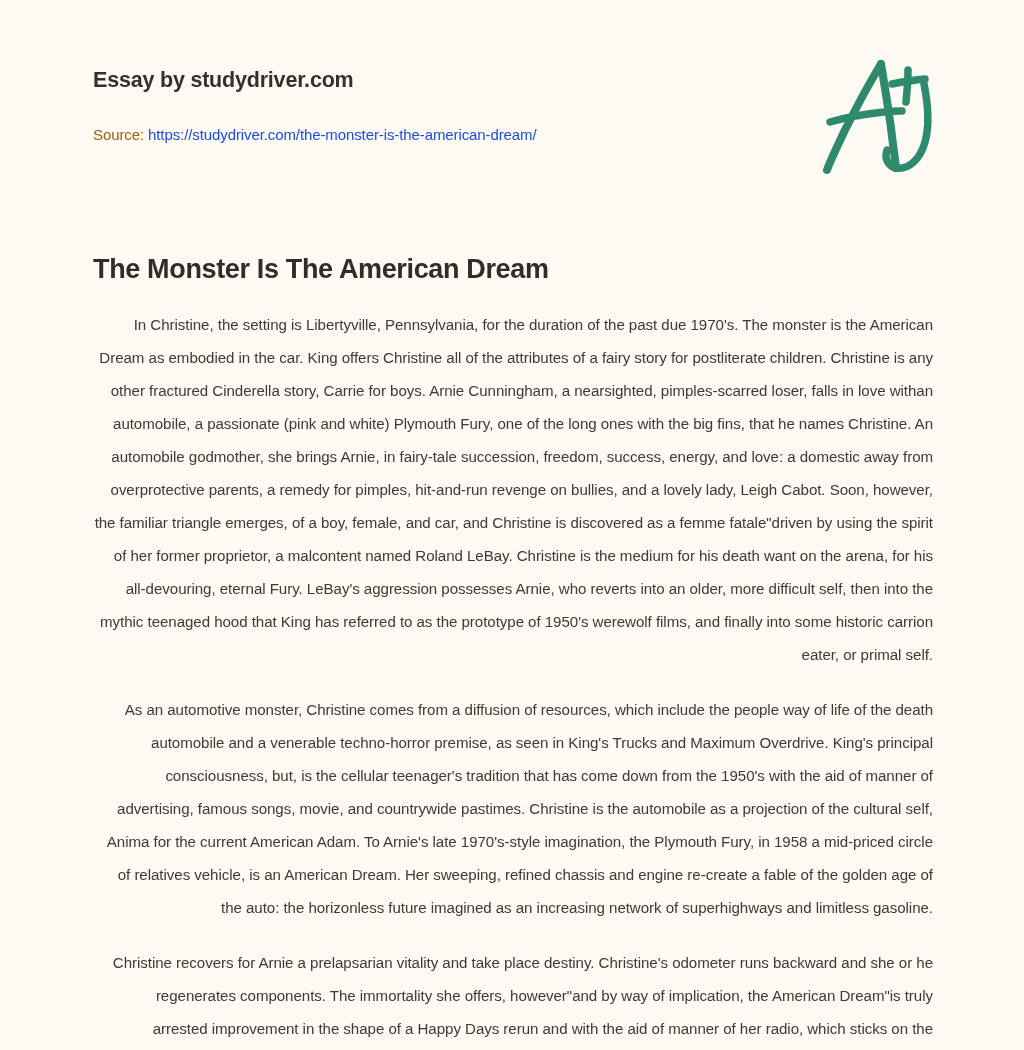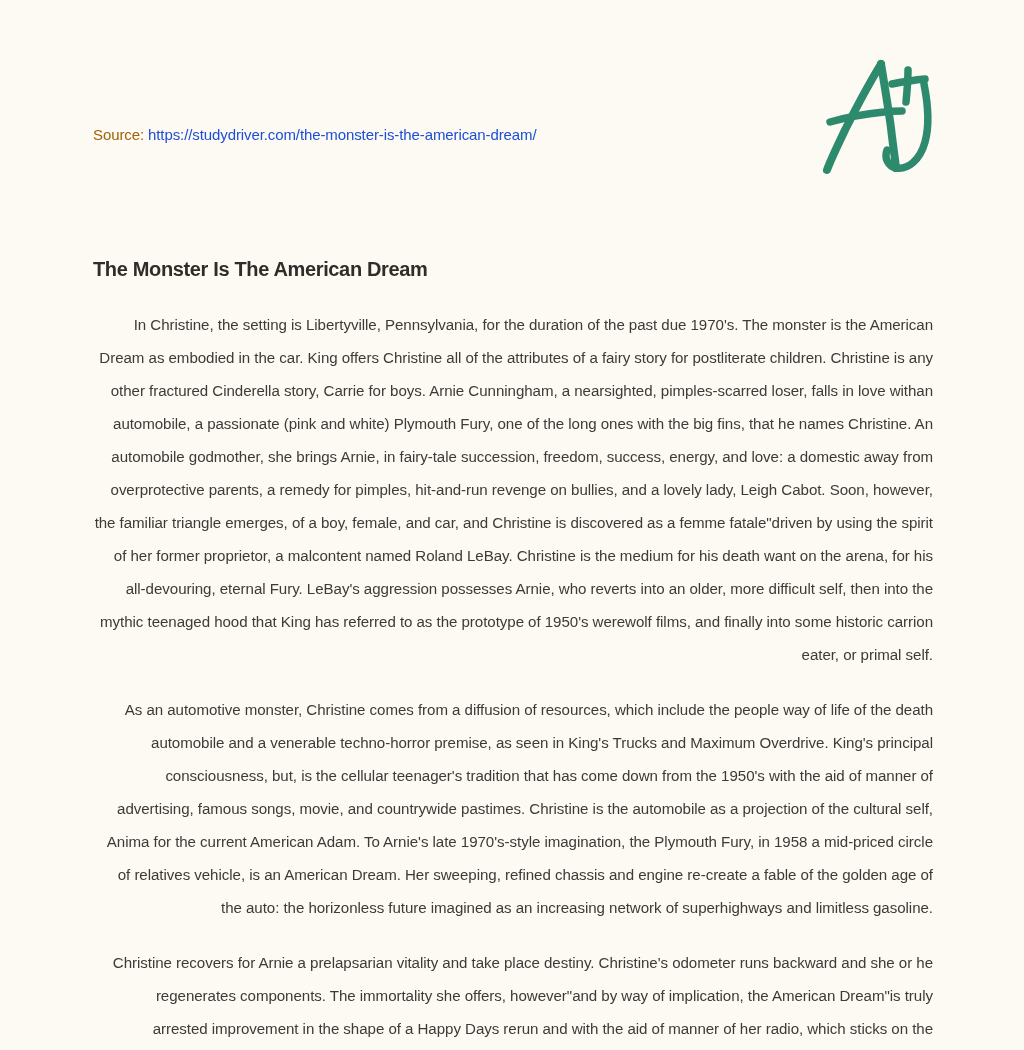--- a/index.html
+++ b/index.html
@@ -78,21 +78,21 @@
 
   
   .article {
     position: absolute;
     left: 93px;
     top: 252px;
     width: 840px;
   }
 
   .article-title {
-    font-size: 20px;
+    font-size: 27px;
     font-weight: bold;
     color: #2f2c2a;
     letter-spacing: -0.35px;
     line-height: 34px;
     margin: 0 0 22px 0;
   }
 
   .article-body p {
     margin: 0 0 22px 0;
     font-size: 15.1px;
@@ -107,20 +107,21 @@
     margin-left: 12px;
   }
 </style>
 </head>
 <body>
 
 <div class="page">
 
   <div class="header">
 
+    <div class="brand-line">Essay by studydriver.com</div>
 
     <div class="source-line">
       <span class="source-label">Source: </span><a class="source-url" href="#">https://studydriver.com/the-monster-is-the-american-dream/</a>
     </div>
 
     <div class="logo">
       <svg viewBox="0 0 126 134" xmlns="http://www.w3.org/2000/svg">
         <g fill="none" stroke="#2e8a6c" stroke-linecap="round" stroke-linejoin="round">
 
           <path d="M69 12 C58 30, 44 56, 33 78 C25 95, 19 107, 15 118" stroke-width="8"></path>

